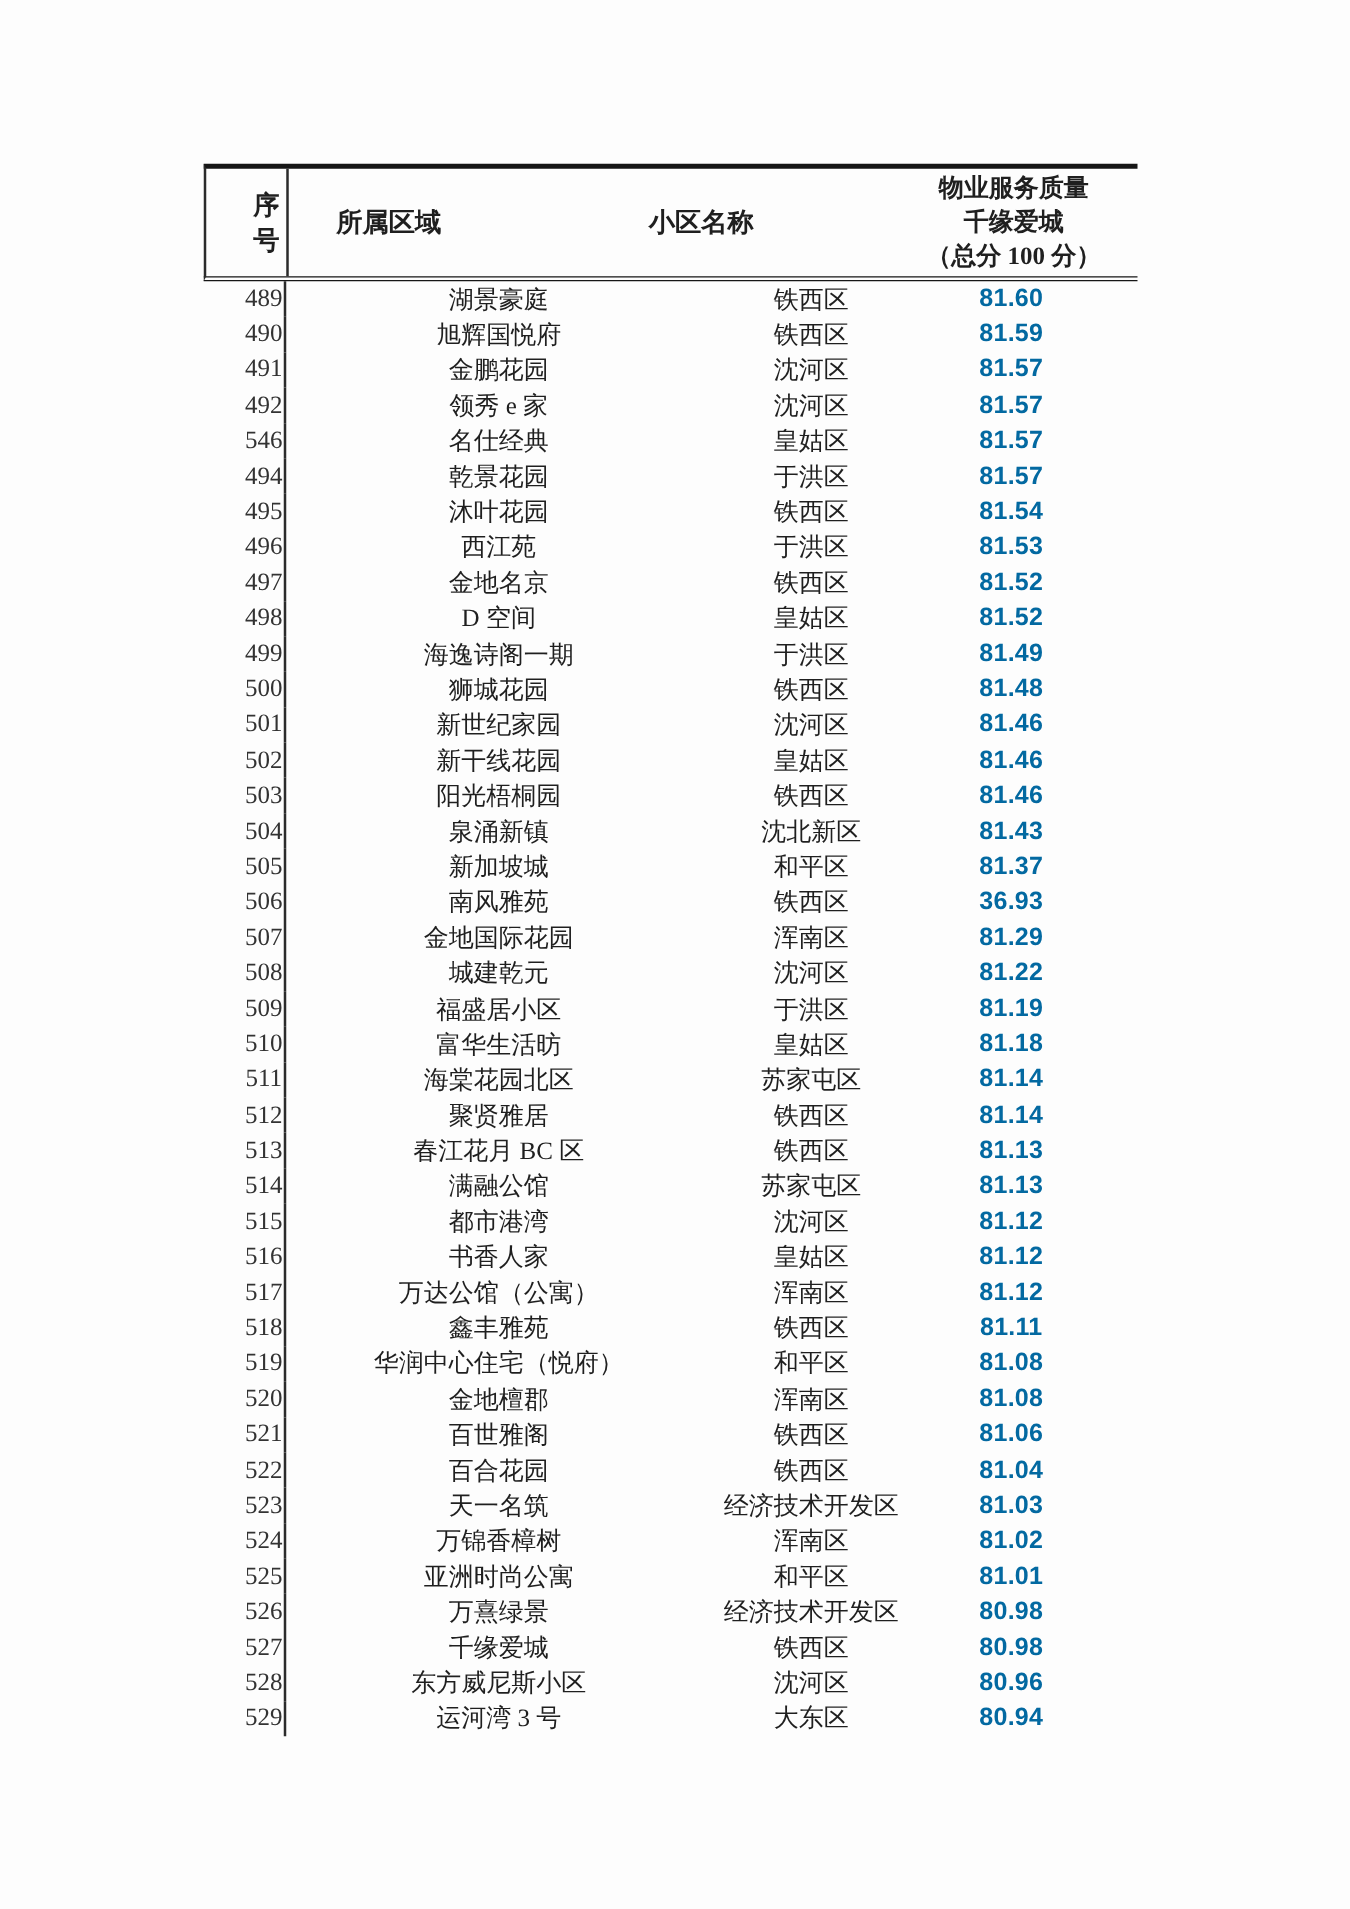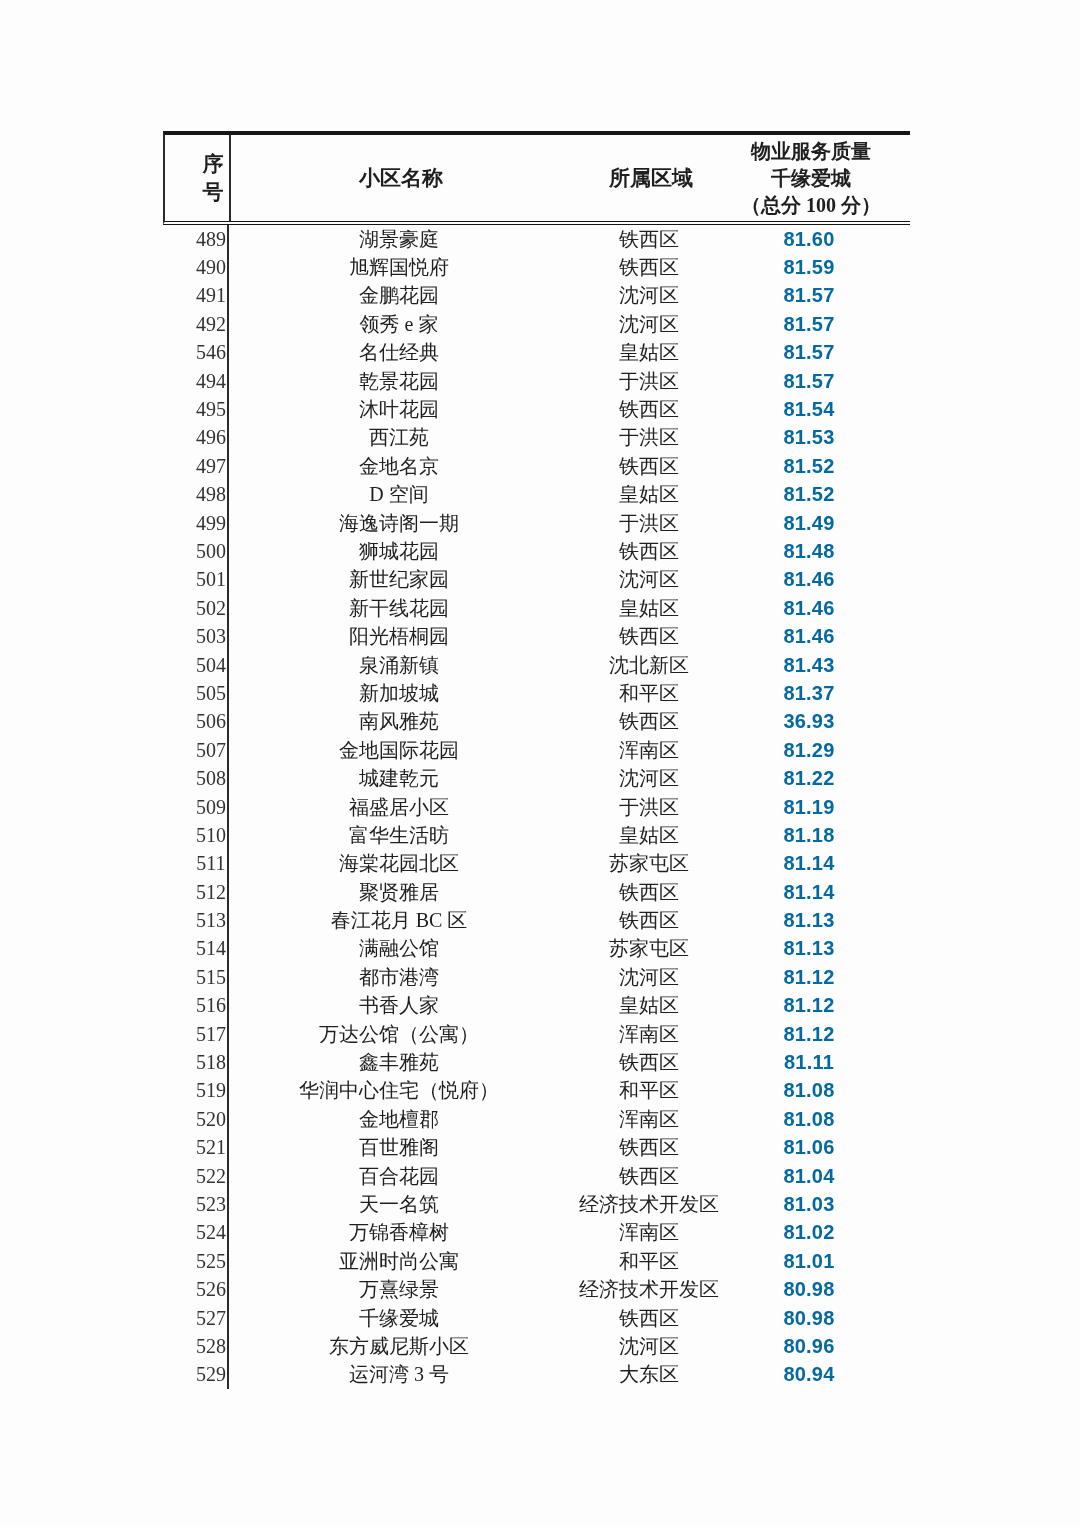--- a/index.html
+++ b/index.html
@@ -74,22 +74,22 @@
     letter-spacing: 0.2px;
   }
 </style>
 </head>
 <body>
 
 <div class="page">
   <div class="table">
     <div class="thead">
       <div class="hcell col1">序号</div>
+      <div class="hcell col3">所属区域</div>
       <div class="hcell col2">小区名称</div>
-      <div class="hcell col3">所属区域</div>
       <div class="hcell col4 score-head">
         <div>物业服务质量</div>
         <div>千缘爱城</div>
         <div>（总分 100 分）</div>
       </div>
     </div>
     <div class="tbody" id="tbody">
         <div class="trow">
           <div class="cell idx col1">489</div>
           <div class="cell name col2">湖景豪庭</div>

